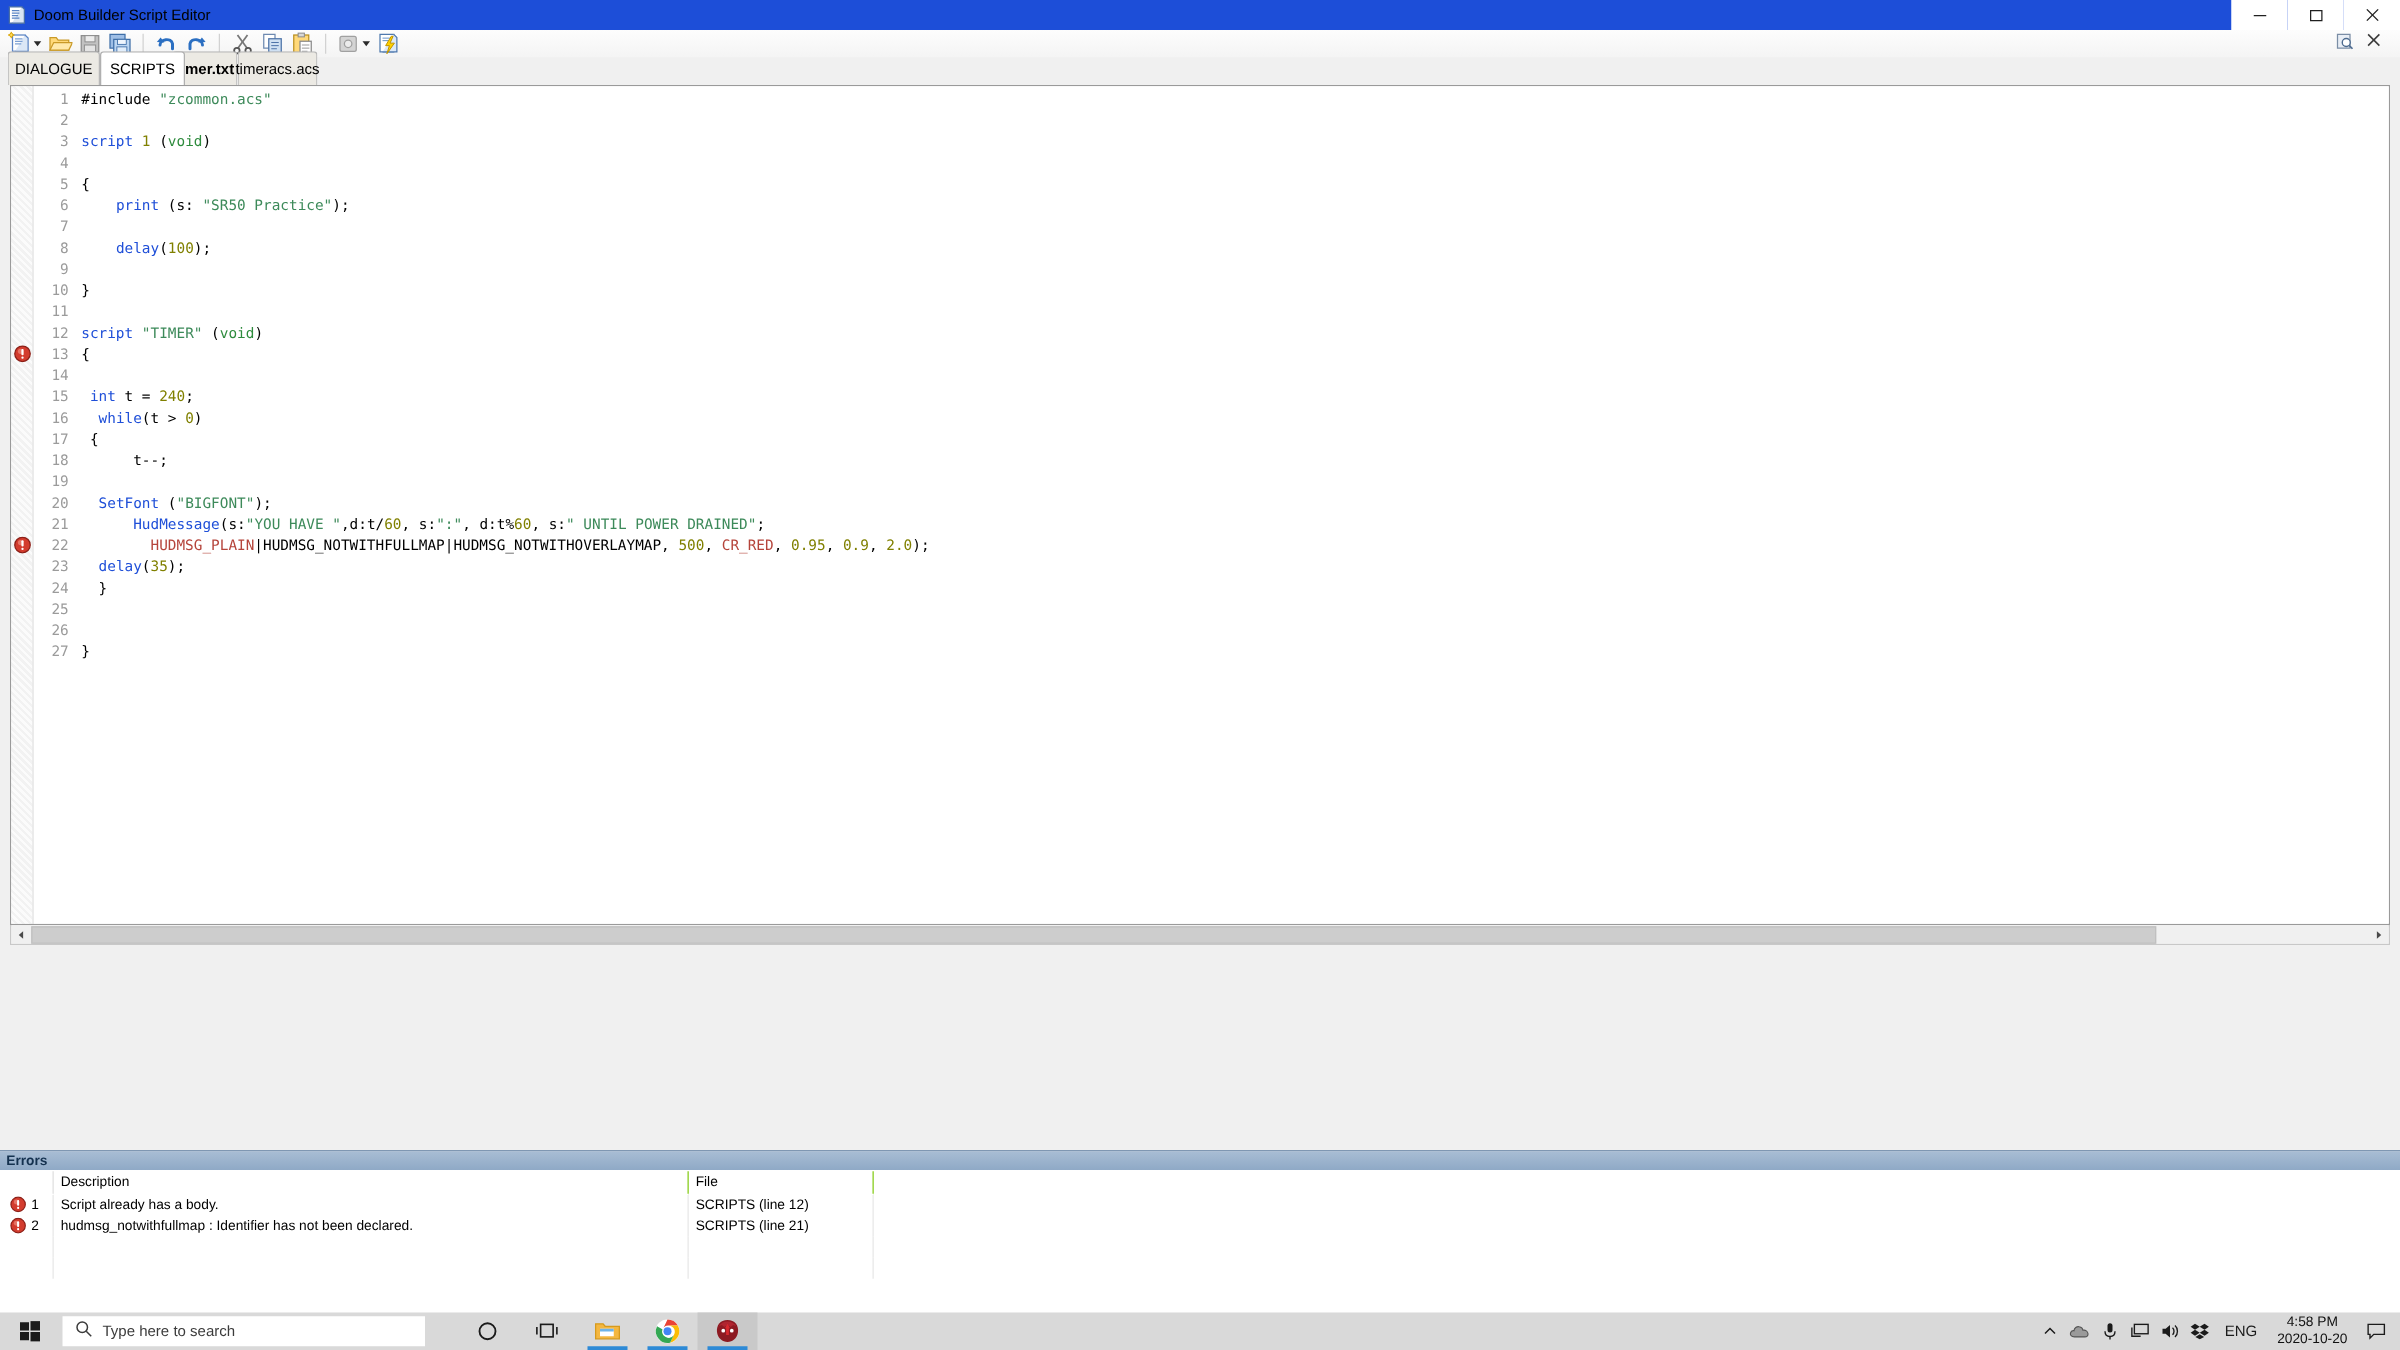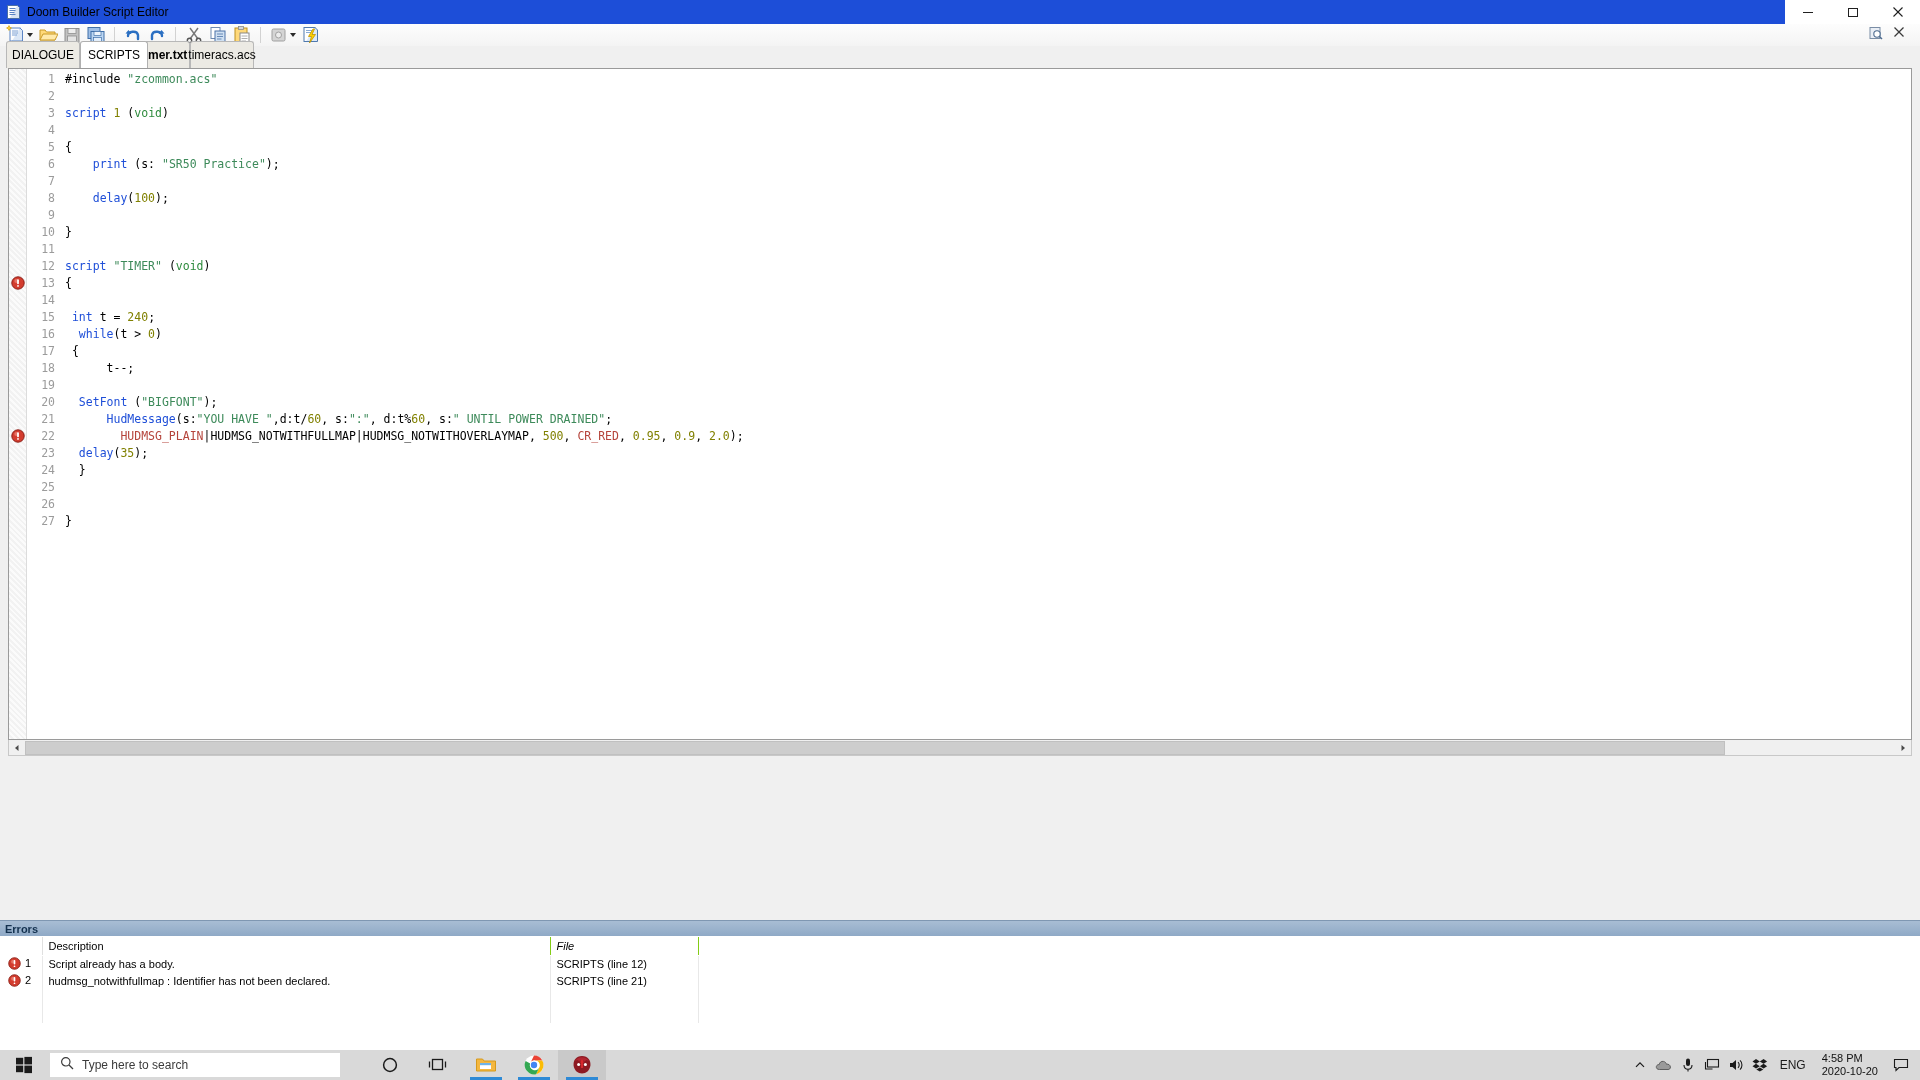--- a/index.html
+++ b/index.html
@@ -147,21 +147,21 @@
   .etbl { width: 100%; border-collapse: collapse; table-layout: fixed; }
   .ehead th {
     font-size: 11px; font-weight: normal; color: #000; text-align: left;
     height: 18px; padding-left: 6px;
     background: #ffffff;
     border-right: 1px solid #84cc16;
     border-bottom: 1px solid #ffffff;
   }
   .ehead th.c-icon { width: 42px; border-right: 1px solid #e0e0e0; }
   .ehead th.c-desc { width: 508px; }
-  .ehead th.c-file { width: 148px; font-style: italic; }
+  .ehead th.c-file { width: 148px; }
   .ehead th.c-rest { width: auto; border-right: none; }
   .etbl td {
     font-size: 11px; color: #000; height: 17px;
     padding-left: 6px; vertical-align: middle;
     border-right: 1px solid #e8e8e8;
   }
   .etbl td.c-icon { padding-left: 8px; }
   .etbl td.c-rest { border-right: none; }
   .err-row-ico {
     display: inline-block; vertical-align: -3px; width: 13px; height: 13px;
@@ -188,21 +188,21 @@
   .tb-task.active { background: #c9c9c9; }
   .tb-task .underline {
     position: absolute; bottom: 0; left: 8px; right: 8px; height: 3px; background: #2e8ad6;
   }
   .tray {
     margin-left: auto; display: flex; align-items: center; height: 30px; padding-right: 4px;
   }
   .tray-ico { width: 24px; height: 30px; display:flex; align-items:center; justify-content:center; }
   .tray-lang { font-size: 12px; color: #1b1b1b; padding: 0 8px; }
   .tray-clock {
-    display: flex; flex-direction: column; align-items: flex-start;
+    display: flex; flex-direction: column; align-items: center;
     justify-content: center; font-size: 11px; color: #111;
     line-height: 13px; padding: 0 8px; height: 30px;
   }
 </style>
 </head>
 <body>
 
 <div id="app">
 
   <div class="titlebar">

